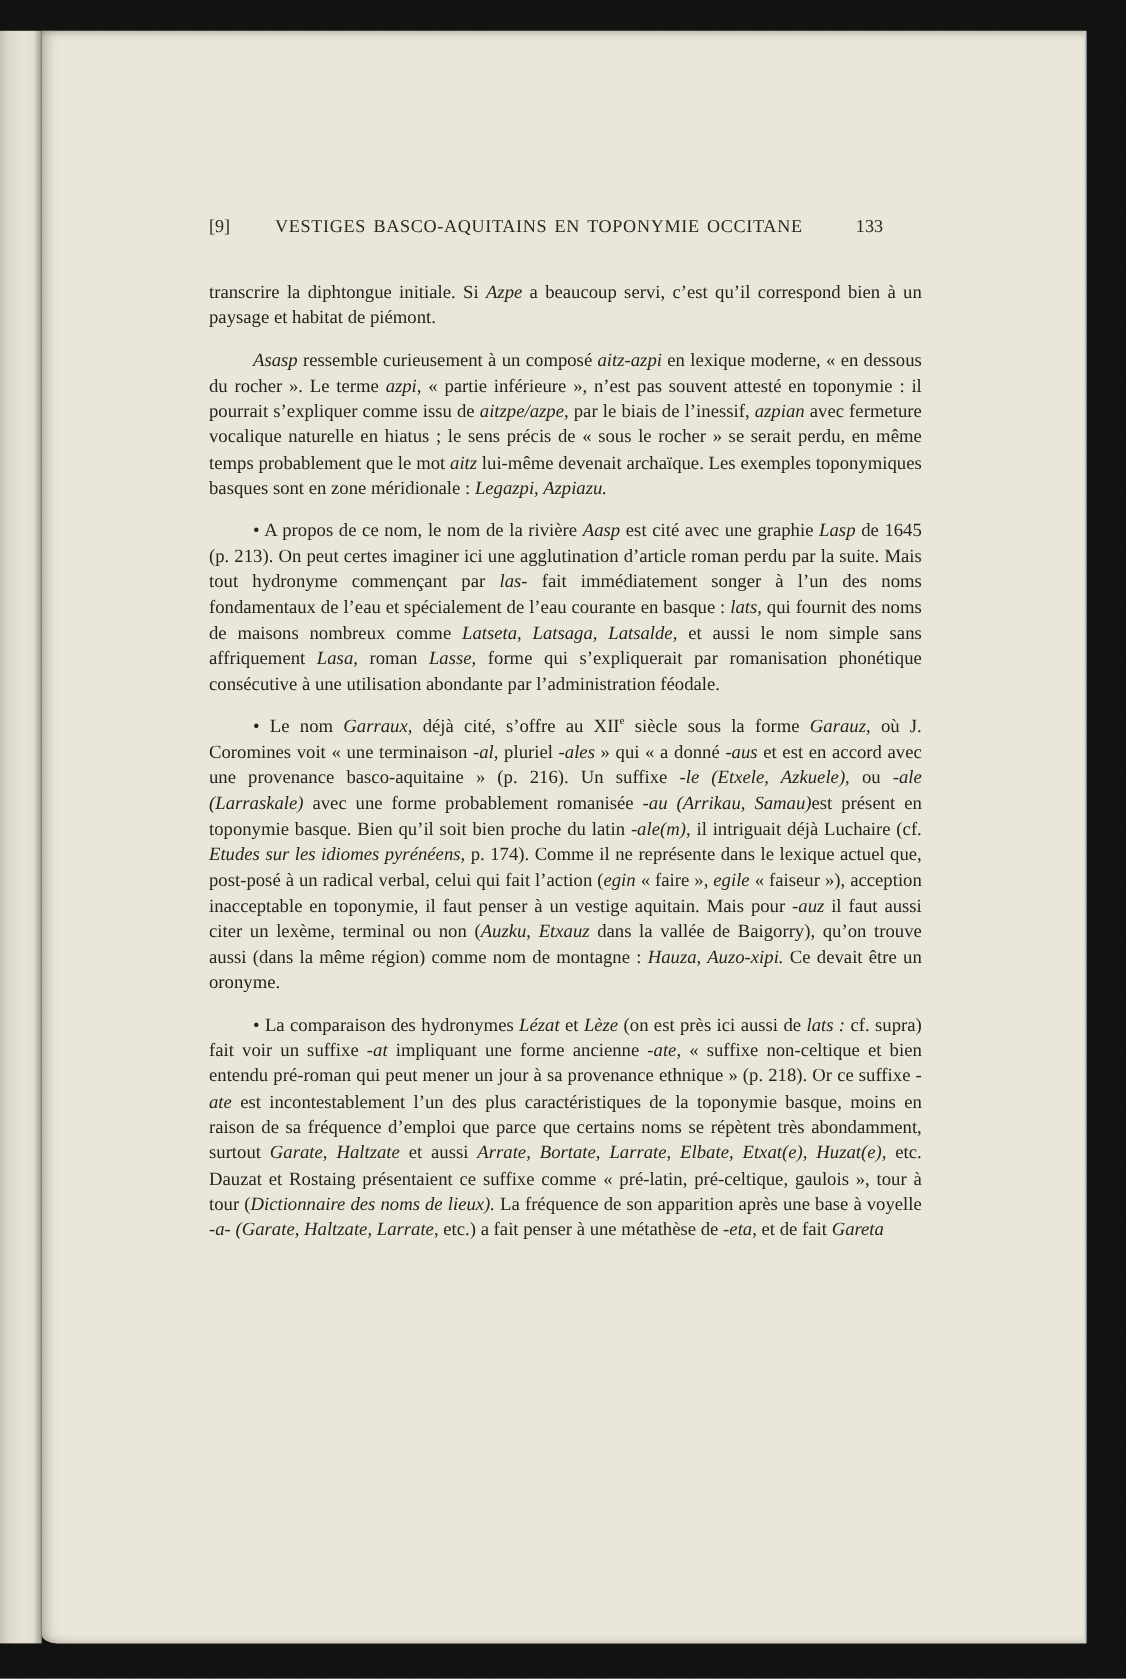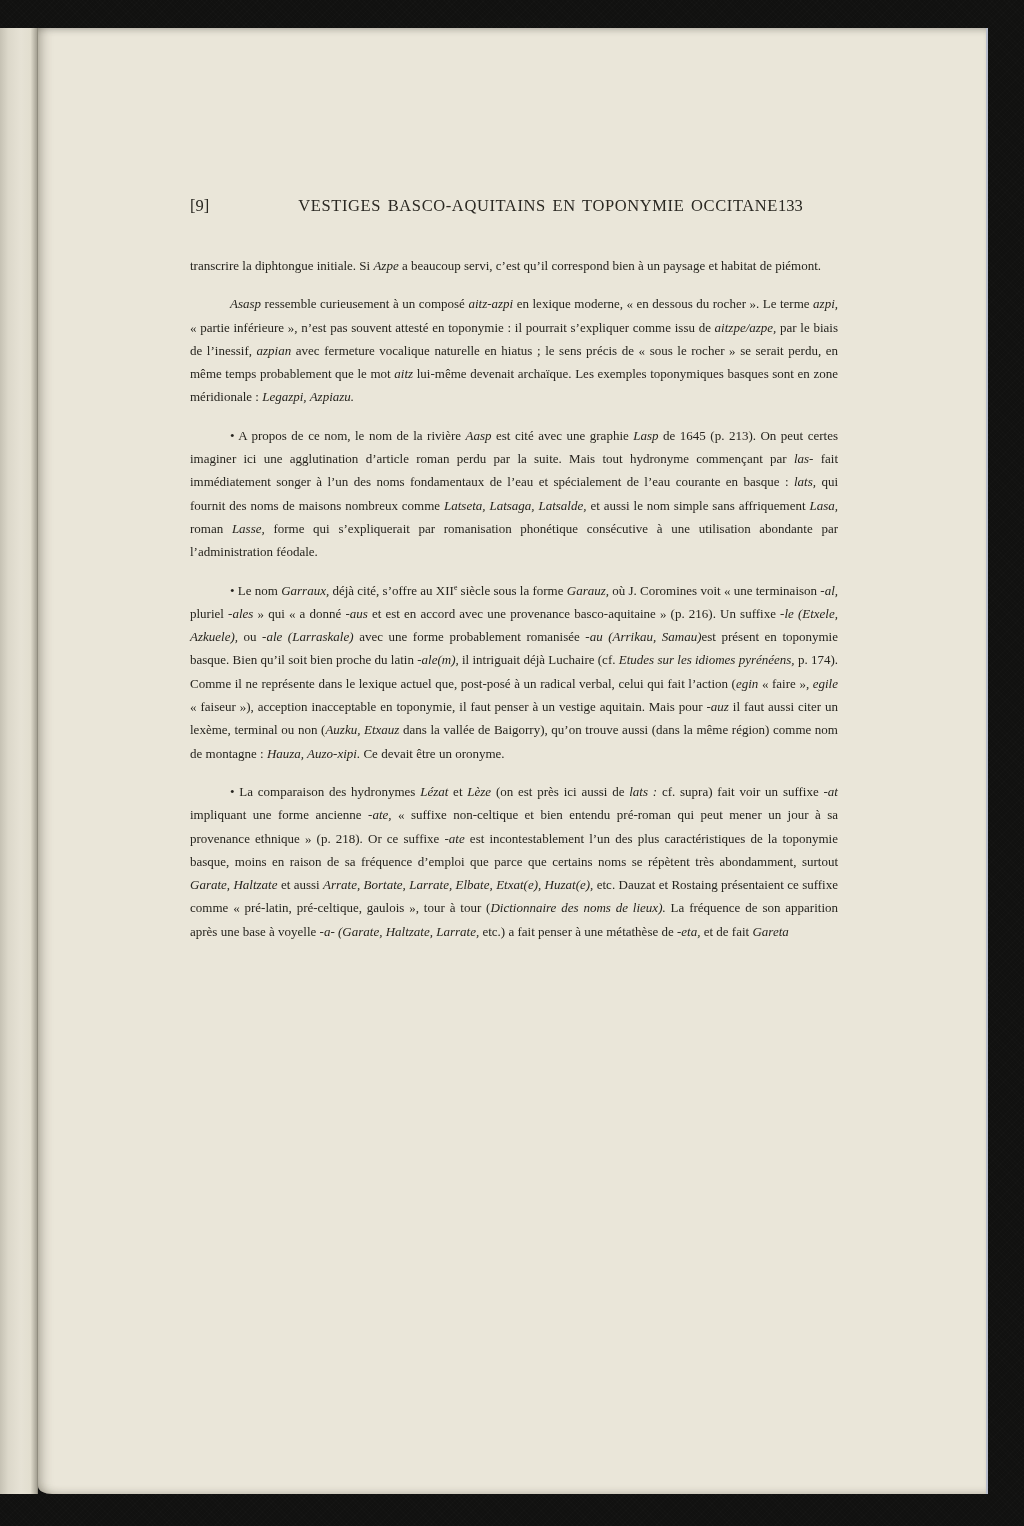--- a/index.html
+++ b/index.html
@@ -47,25 +47,25 @@
   .text-block{
     position:absolute;left:152px;top:168px;width:648px;
     color:var(--ink);
   }
   .running-header{
     display:flex;align-items:baseline;justify-content:space-between;
     font-size:16.5px;letter-spacing:0.6px;
     margin:0 0 38px 0;color:#2a2822;
   }
   .running-header .ref{width:60px;text-align:left;letter-spacing:0;}
-  .running-header .title{flex:1;text-align:right;word-spacing:2px;}
+  .running-header .title{flex:1;text-align:left;word-spacing:2px;}
   .running-header .folio{width:60px;text-align:left;letter-spacing:0;}
   .para{
     margin:0 0 15px 0;
-    font-size:13px;line-height:23.3px;
+    font-size:17px;line-height:23.3px;
     text-align:justify;
     color:var(--ink);
     font-family:Liberation Serif, serif;
   }
   .para.indent{text-indent:40px;}
   .para i{font-style:italic;}
   .para sup{font-size:0.6em;line-height:0;vertical-align:super;}
 </style>
 </head>
 <body>

